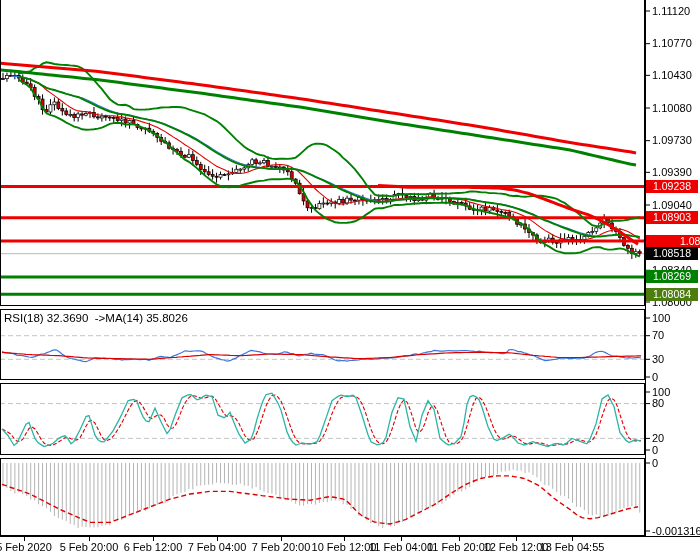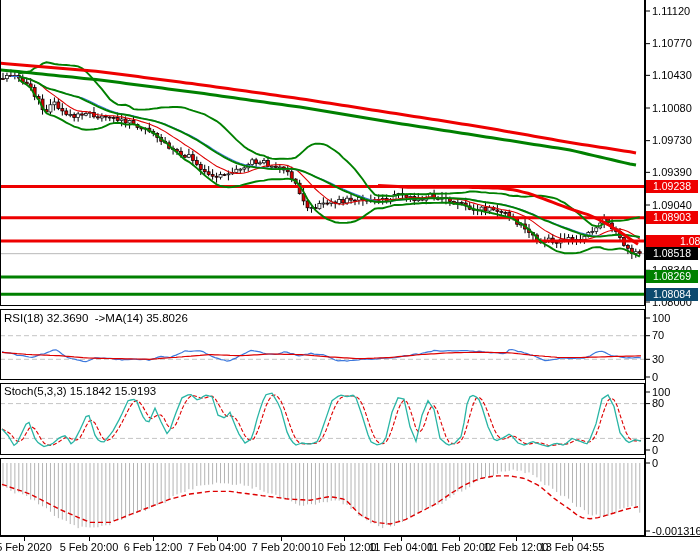--- a/index.html
+++ b/index.html
@@ -586,21 +586,20 @@
       <line x1="645" y1="392" x2="650" y2="392" stroke="#000000" stroke-width="1"></line>
       <line x1="645" y1="403.6" x2="650" y2="403.6" stroke="#000000" stroke-width="1"></line>
       <line x1="645" y1="438.4" x2="650" y2="438.4" stroke="#000000" stroke-width="1"></line>
       <line x1="645" y1="450" x2="650" y2="450" stroke="#000000" stroke-width="1"></line>
       <line x1="645" y1="463" x2="650" y2="463" stroke="#000000" stroke-width="1"></line>
       <line x1="645" y1="531" x2="650" y2="531" stroke="#000000" stroke-width="1"></line>
     </svg>
 
 
   <div class="panel-label" style="left:4px;top:312px">RSI(18) 32.3690  -&gt;MA(14) 35.8026</div>
-  <div class="panel-label" style="left:4px;top:385px">Stoch(5,3,3) 15.1842 15.9193</div>
 
   <div id="price-axis">
       <div class="ax-label" style="top: 4.5px;">1.11120</div>
       <div class="ax-label" style="top: 37.1442px;">1.10770</div>
       <div class="ax-label" style="top: 68.8558px;">1.10430</div>
       <div class="ax-label" style="top: 101.5px;">1.10080</div>
       <div class="ax-label" style="top: 134.144px;">1.09730</div>
       <div class="ax-label" style="top: 165.856px;">1.09390</div>
       <div class="ax-label" style="top: 198.5px;">1.09040</div>
       <div class="ax-label" style="top: 263.788px;">1.08340</div>
@@ -612,21 +611,21 @@
       <div class="ax-label" style="top: 385.5px;">100</div>
       <div class="ax-label" style="top: 397.1px; text-align: right;">80</div>
       <div class="ax-label" style="top: 431.9px;">20</div>
       <div class="ax-label" style="top: 443.5px;">0</div>
       <div class="ax-label" style="top: 456.5px;">0</div>
       <div class="ax-label" style="top: 524.5px;">-0.001316</div>
       <div class="badge" style="top: 180.033px; background: rgb(238, 0, 0);">1.09238</div>
       <div class="badge" style="top: 211.278px; background: rgb(238, 0, 0);">1.08903</div>
       <div class="badge" style="top: 234.502px; background: rgb(238, 0, 0); padding-left: 27px;">1.08654</div>
       <div class="badge" style="top: 270.411px; background: rgb(0, 128, 0);">1.08269</div>
-      <div class="badge" style="top: 287.665px; background: #0c4a6e;">1.08084</div>
+      <div class="badge" style="top: 287.665px; background: #4d7c0f;">1.08084</div>
       <div class="badge" style="top: 247.187px; background: rgb(0, 0, 0);">1.08518</div>
     </div>
   <div id="time-axis">
       <div class="t-label" style="left: 24px;">5 Feb 2020</div>
       <div class="t-label" style="left: 89px;">5 Feb 20:00</div>
       <div class="t-label" style="left: 153px;">6 Feb 12:00</div>
       <div class="t-label" style="left: 217px;">7 Feb 04:00</div>
       <div class="t-label" style="left: 281px;">7 Feb 20:00</div>
       <div class="t-label" style="left: 344px;">10 Feb 12:00</div>
       <div class="t-label" style="left: 401px;">11 Feb 04:00</div>

